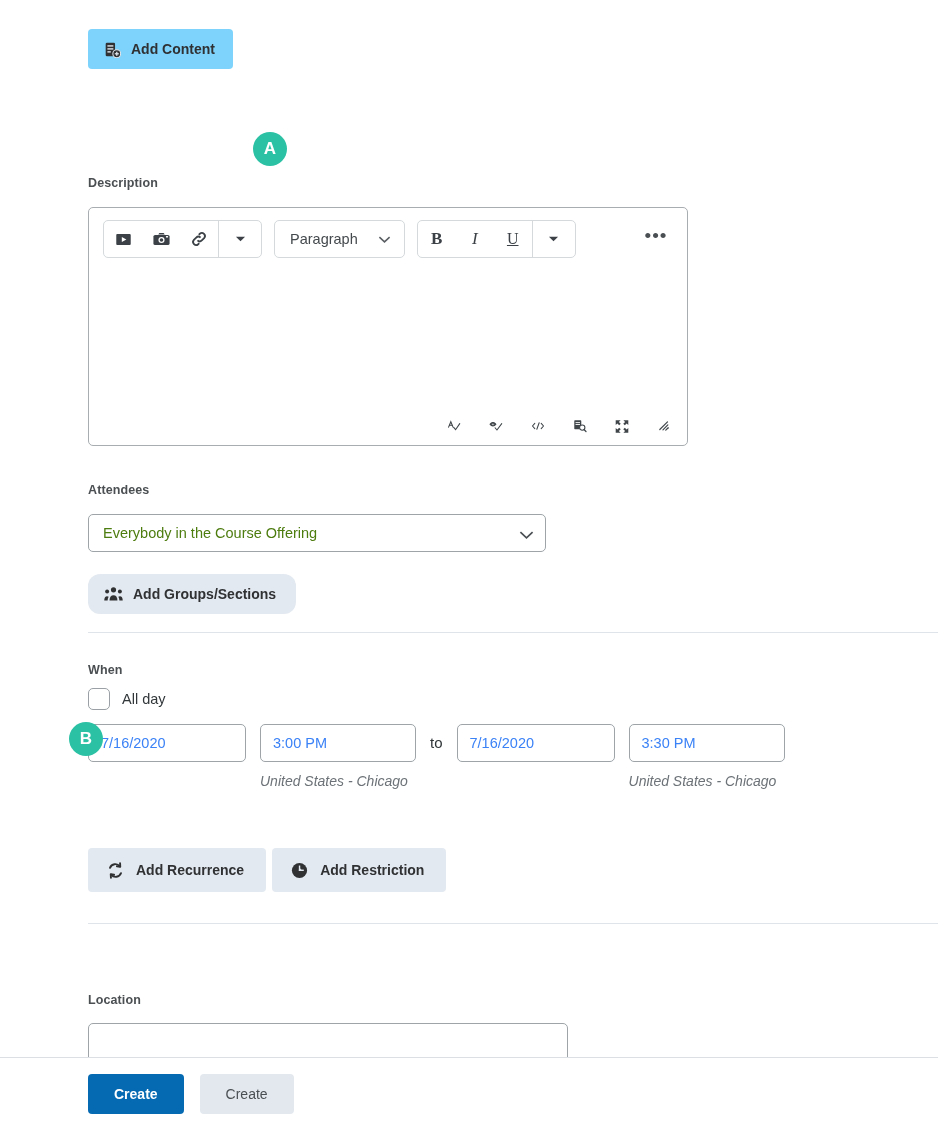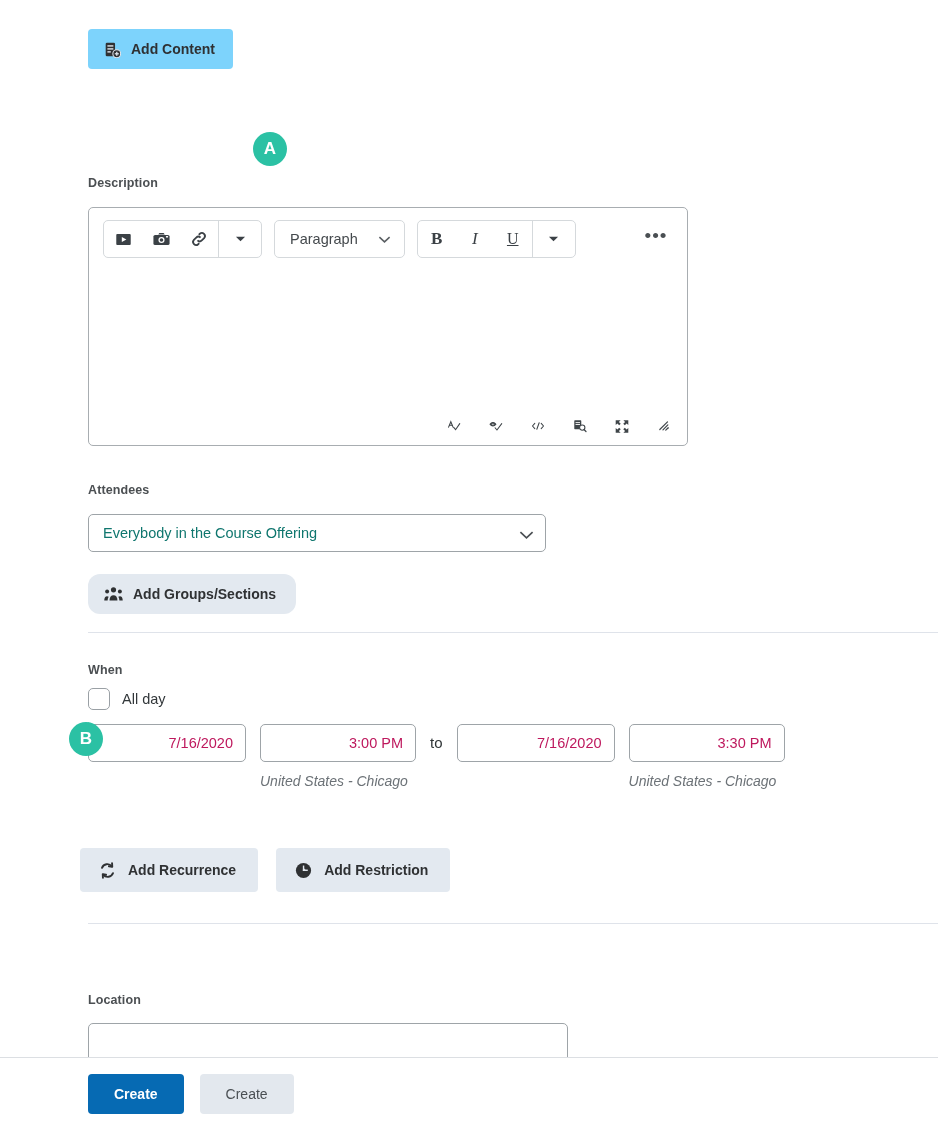--- a/index.html
+++ b/index.html
@@ -141,21 +141,21 @@
   }
   #attendees-select {
     width: 100%;
     height: 38px;
     padding: 0 34px 0 14px;
     border: 1px solid #9ea4a8;
     border-radius: 5px;
     background: #fff;
     font-family: "Liberation Sans", sans-serif;
     font-size: 14.5px;
-    color: #0f766e;
+    color: #4d7c0f;
     appearance: none;
     cursor: pointer;
     outline: none;
   }
   #attendees-chevron-icon {
     position: absolute; right: 12px; top: 12px;
     pointer-events: none; color: #4a4f53;
   }
   #add-groups-button {
     margin-top: 22px;
@@ -201,23 +201,22 @@
     align-items: flex-start;
   }
   .dt-input {
     height: 38px;
     padding: 0 12px;
     border: 1px solid #9ea4a8;
     border-radius: 5px;
     background: #fff;
     font-family: "Liberation Sans", sans-serif;
     font-size: 14.5px;
-    color: #be185d;
+    color: #3b82f6;
     outline: none;
-    text-align: right;
   }
   #start-date-input { width: 158px; }
   #start-time-input { width: 156px; margin-left: 14px; }
   #end-date-input   { width: 158px; }
   #end-time-input   { width: 156px; margin-left: 14px; }
   #to-label {
     font-size: 15px; color: #2f3436;
     margin: 0 14px; line-height: 38px;
   }
   .tz-label {
@@ -228,22 +227,22 @@
     white-space: nowrap;
   }
   #start-tz { margin-left: 14px; }
   #end-tz { margin-left: 14px; }
   .dt-group { display: flex; flex-direction: column; }
   .dt-group-row { display: flex; }
   .dt-group-tz { display: flex; }
 
   #recurrence-row {
     position: absolute;
-    left: 80px; top: 848px;
-    display: flex; gap: 18px;
+    left: 88px; top: 848px;
+    display: flex; gap: 6px;
   }
   .chip-button {
     display: inline-flex; align-items: center; gap: 11px;
     height: 44px; padding: 0 22px 0 18px;
     background: #e3e9f0; border: none; border-radius: 4px;
     cursor: pointer;
     font-family: "Liberation Sans", sans-serif;
     font-size: 14px; font-weight: bold; color: #2f3133;
   }
 

